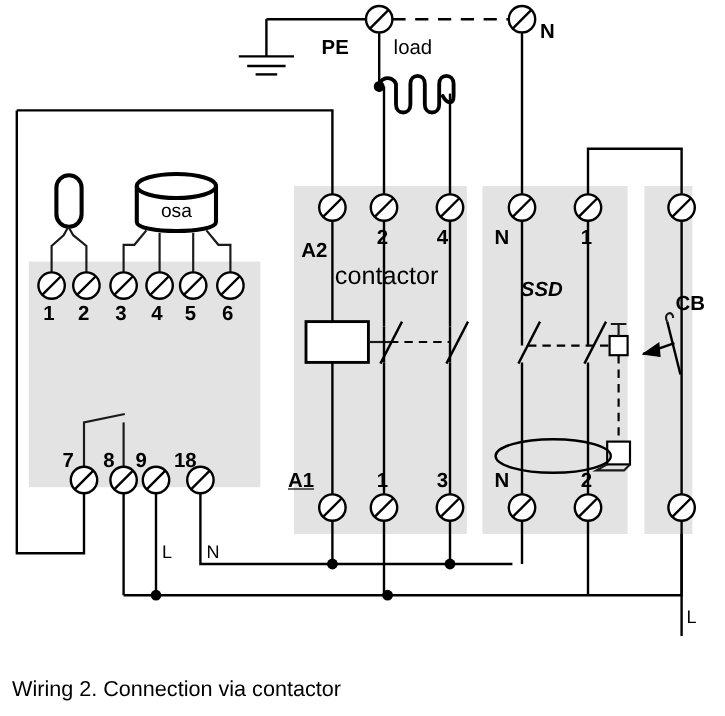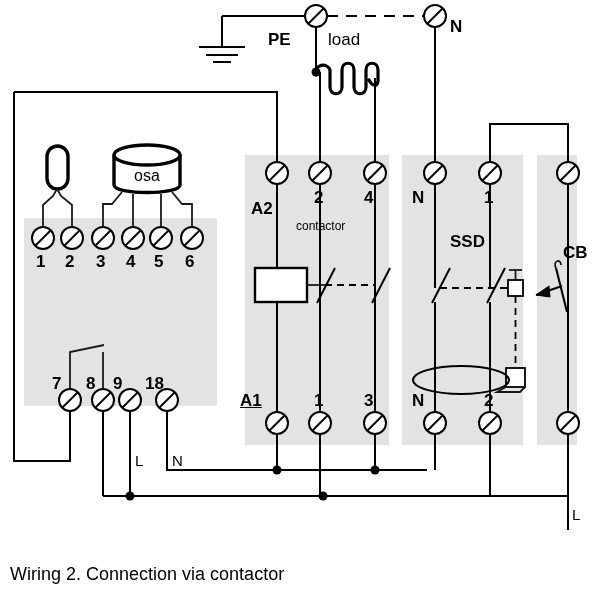--- a/index.html
+++ b/index.html
@@ -103,22 +103,21 @@
   }
   .t-label {
     font-size: 17px;
     font-weight: 400;
   }
   .t-label-bold {
     font-size: 17px;
     font-weight: 700;
   }
   .t-block {
-    font-size: 12px;
-    padding-left: 17px;
+    font-size: 21px;
   }
   .t-osa {
     font-size: 16px;
     font-weight: 400;
   }
   .t-caption {
     font-size: 18px;
     font-weight: 400;
   }
   .t-small {
@@ -406,21 +405,21 @@
     <div style="position:absolute; left:251px; top:188px;margin-top:11px;" class="t-term">A2</div>
     <div style="position:absolute; left:314px; top:188px;" class="t-term">2</div>
     <div style="position:absolute; left:364px; top:188px;" class="t-term">4</div>
     <div style="position:absolute; left:279px; top:219px;" class="t-block">contactor</div>
     <div style="position:absolute; left:240px; top:391px;text-decoration:underline;" class="t-term">A1</div>
     <div style="position:absolute; left:314px; top:391px;" class="t-term">1</div>
     <div style="position:absolute; left:364px; top:391px;" class="t-term">3</div>
 
     <div style="position:absolute; left:412px; top:188px;" class="t-term">N</div>
     <div style="position:absolute; left:484px; top:188px;" class="t-term">1</div>
-    <div style="position:absolute; left:450px; top:232px;" class="t-label-bold">SSD</div>
+    <div style="position:absolute; left:434px; top:232px;font-style:italic;" class="t-label-bold">SSD</div>
     <div style="position:absolute; left:412px; top:391px;" class="t-term">N</div>
     <div style="position:absolute; left:484px; top:391px;" class="t-term">2</div>
 
     <div style="position:absolute; left:563px; top:243px;" class="t-label-bold">CB</div>
 
     <div style="position:absolute; left:572px; top:506px;" class="t-small">L</div>
 
     <div style="position:absolute; left:10px; top:564px;" class="t-caption">Wiring 2. Connection via contactor</div>
   </div>
 

